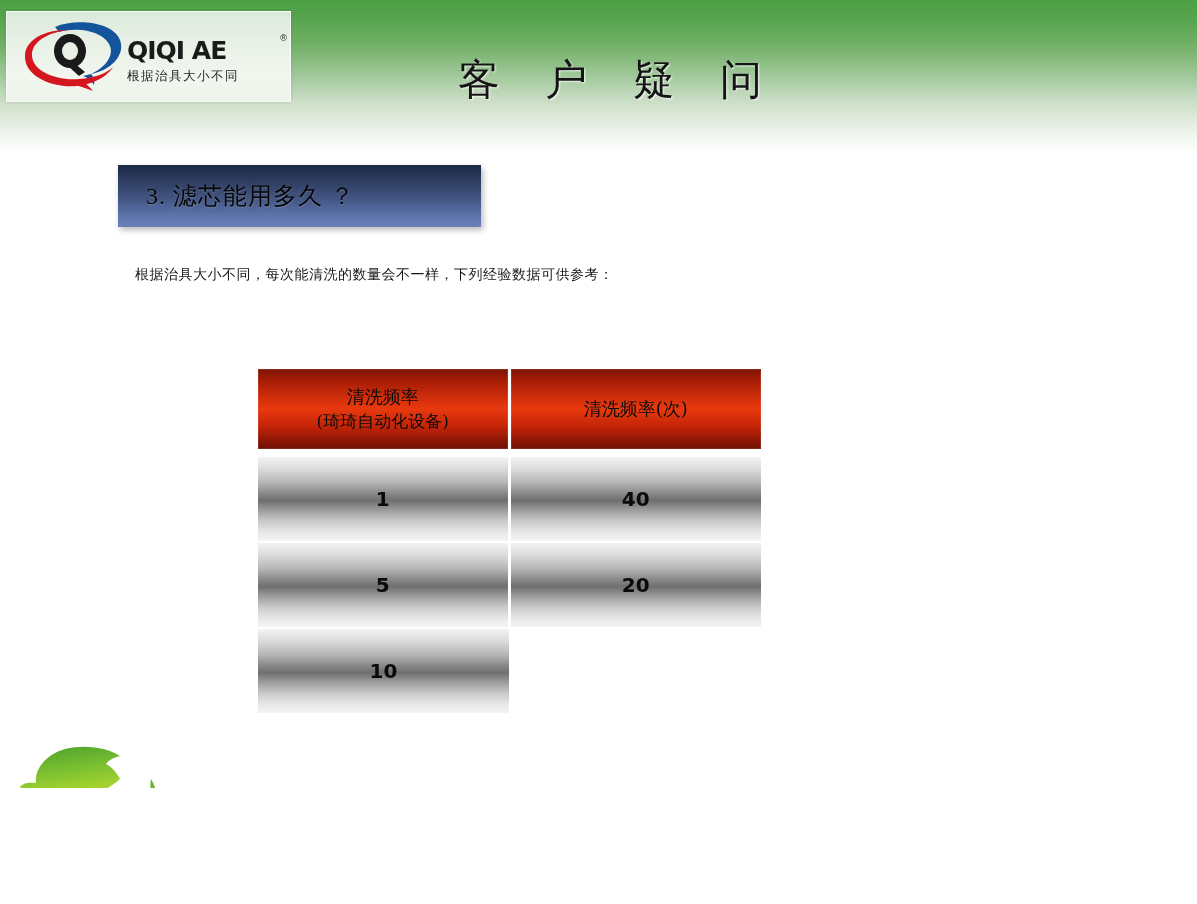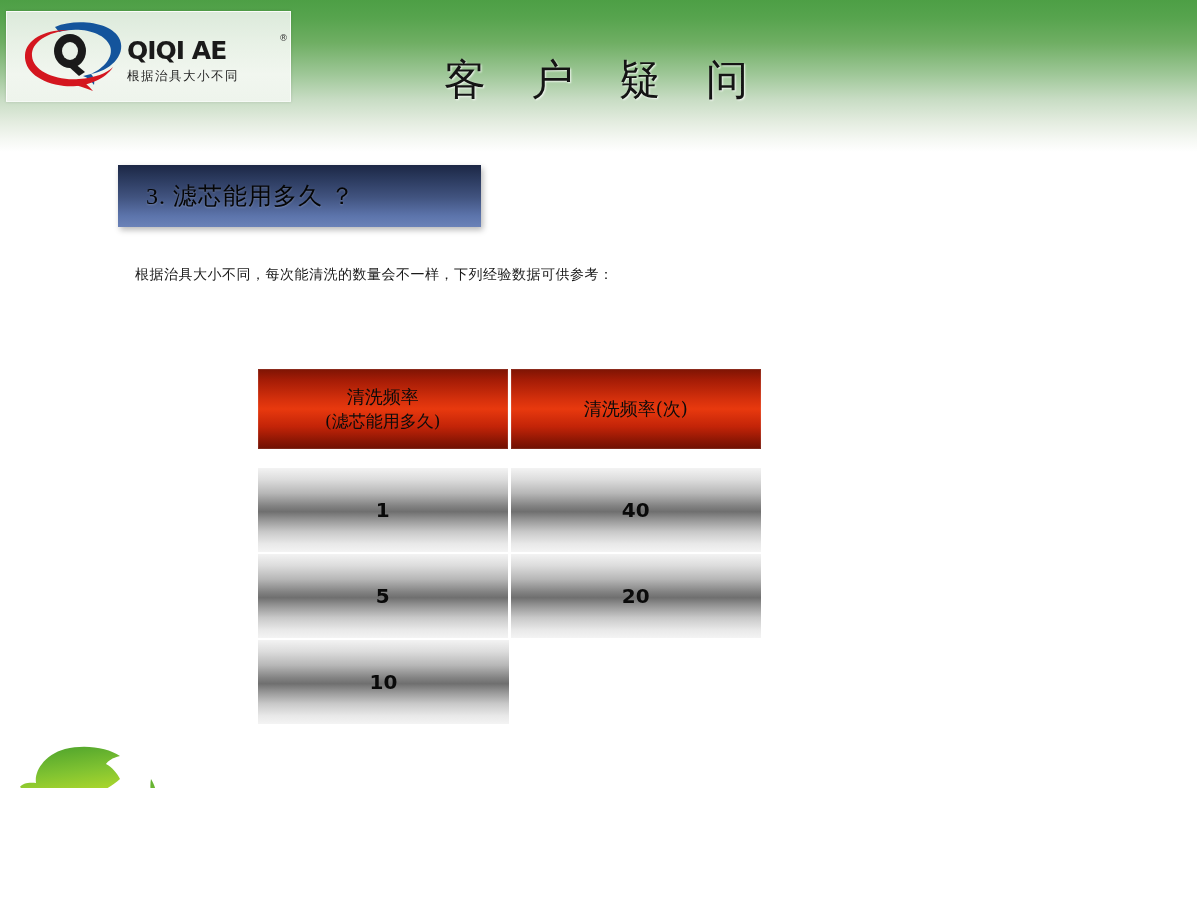--- a/index.html
+++ b/index.html
@@ -88,22 +88,23 @@
     font-size: 12.5px;
     color: #1f1f1f;
     letter-spacing: 1.5px;
     margin-top: 5px;
     white-space: nowrap;
   }
 
   
   #slide-title {
     position: absolute;
-    left: 428px; top: 52px;
+    left: 400px; top: 52px;
     width: 420px;
+    text-align: center;
     font-family: "DejaVu Serif", serif;
     font-size: 42px;
     color: #141414;
     letter-spacing: 16px;
     text-indent: 16px;
     text-shadow: 1px 1px 2px rgba(255,255,255,0.85);
     white-space: nowrap;
   }
 
   
@@ -159,21 +160,21 @@
     box-sizing: border-box;
     display: flex;
     align-items: center;
     justify-content: center;
     text-align: center;
   }
   .col-a { width: 251px; }
   .col-b { width: 252px; }
 
   
-  .hdr-row { height: 80px; margin-bottom: 19px; }
+  .hdr-row { height: 80px; margin-bottom: 8px; }
   .hdr-cell {
     height: 80px;
     background: linear-gradient(to bottom,
         #7d1404 0%,
         #a51c06 14%,
         #d5300c 38%,
         #e8390e 50%,
         #c32408 72%,
         #8b1604 90%,
         #6f1103 100%);
@@ -272,21 +273,21 @@
   </div>
 
   <div id="body-paragraph">根据治具大小不同，每次能清洗的数量会不一样，下列经验数据可供参考：</div>
 
   <div id="data-table">
 
     <div class="tbl-row hdr-row">
       <div class="tbl-cell hdr-cell col-a">
         <div>
           <div>清洗频率</div>
-          <div class="hdr-sub">(滤芯能用多久)</div>
+          <div class="hdr-sub">(琦琦自动化设备)</div>
         </div>
       </div>
       <div class="tbl-cell hdr-cell col-b">
         <div>清洗频率(次)</div>
       </div>
     </div>
 
     <div class="tbl-row data-row">
       <div class="tbl-cell data-cell col-a">1</div>
       <div class="tbl-cell data-cell col-b">40</div>

